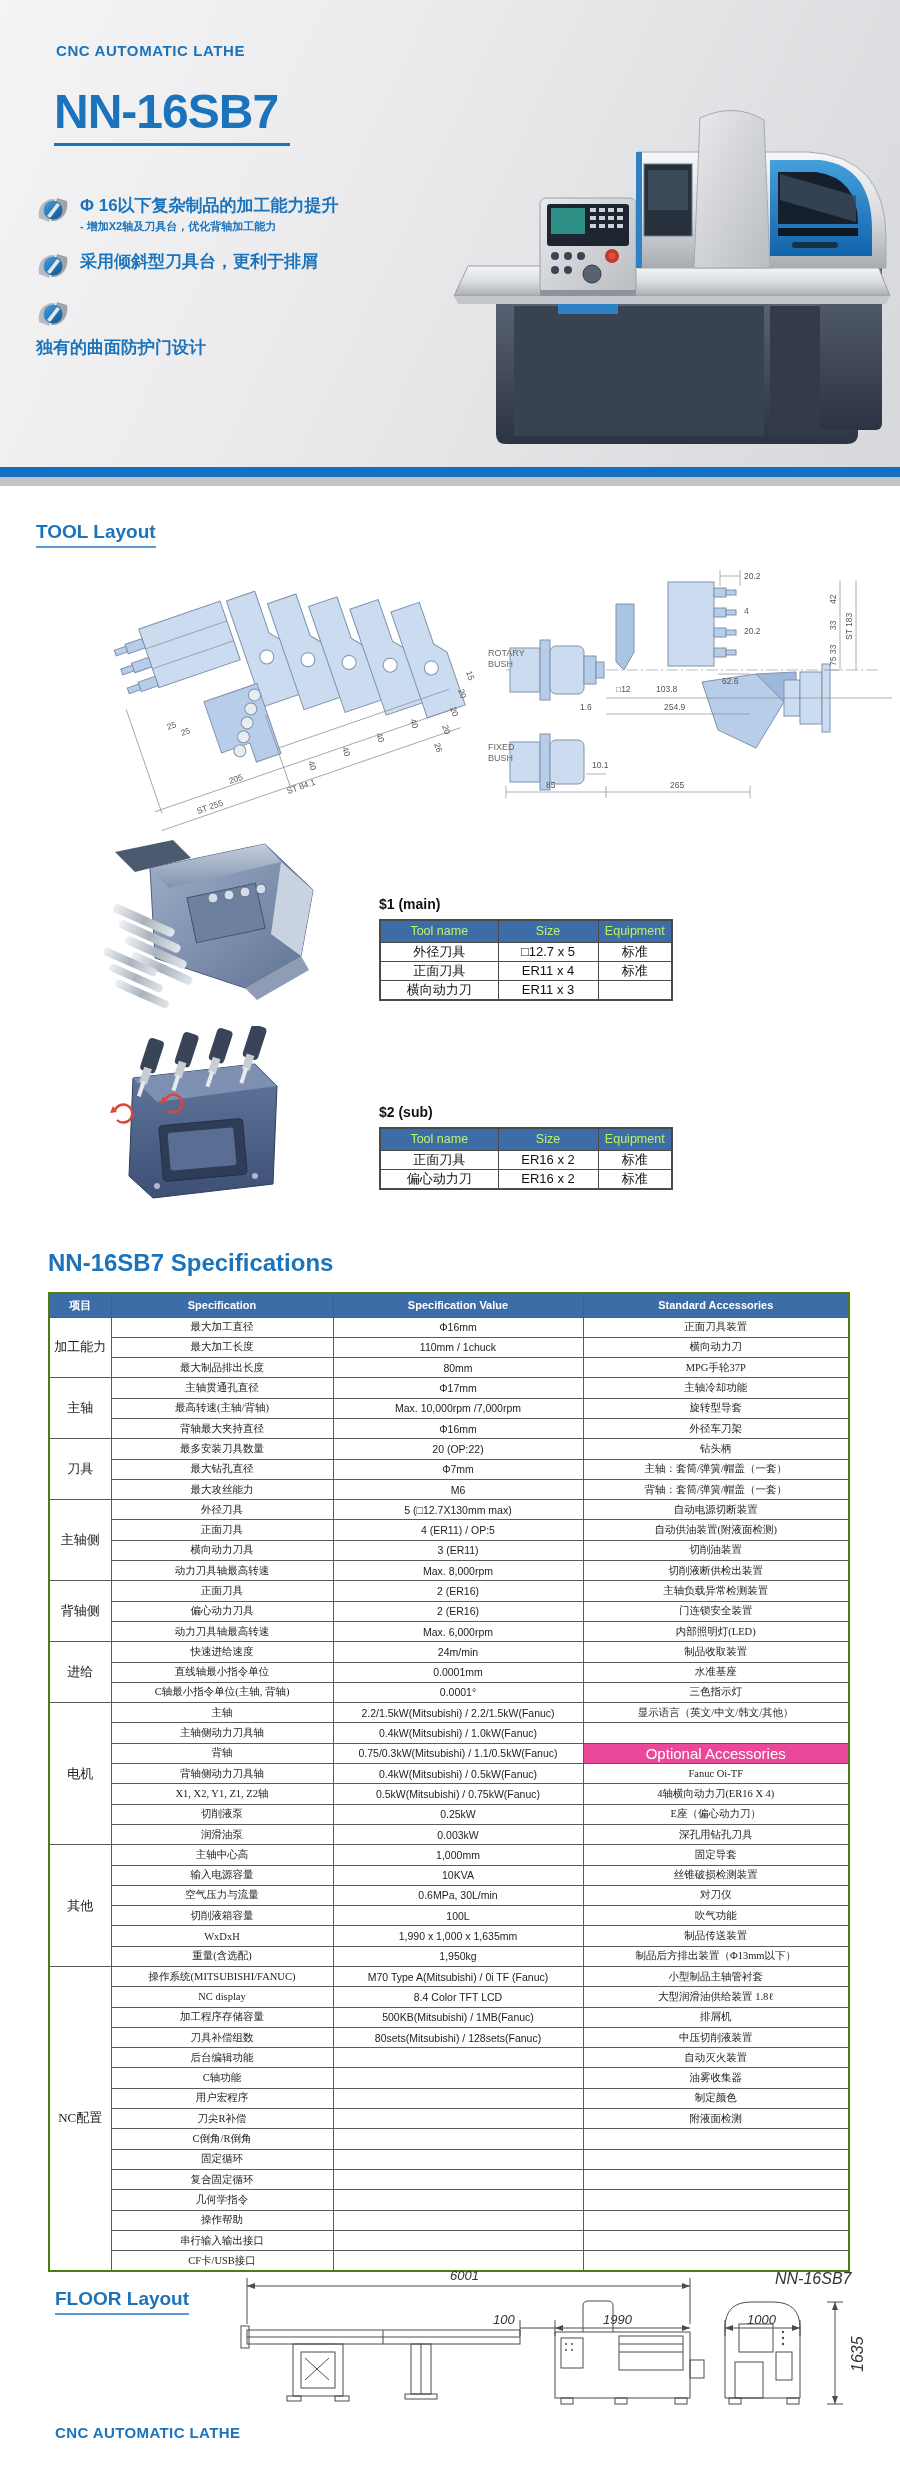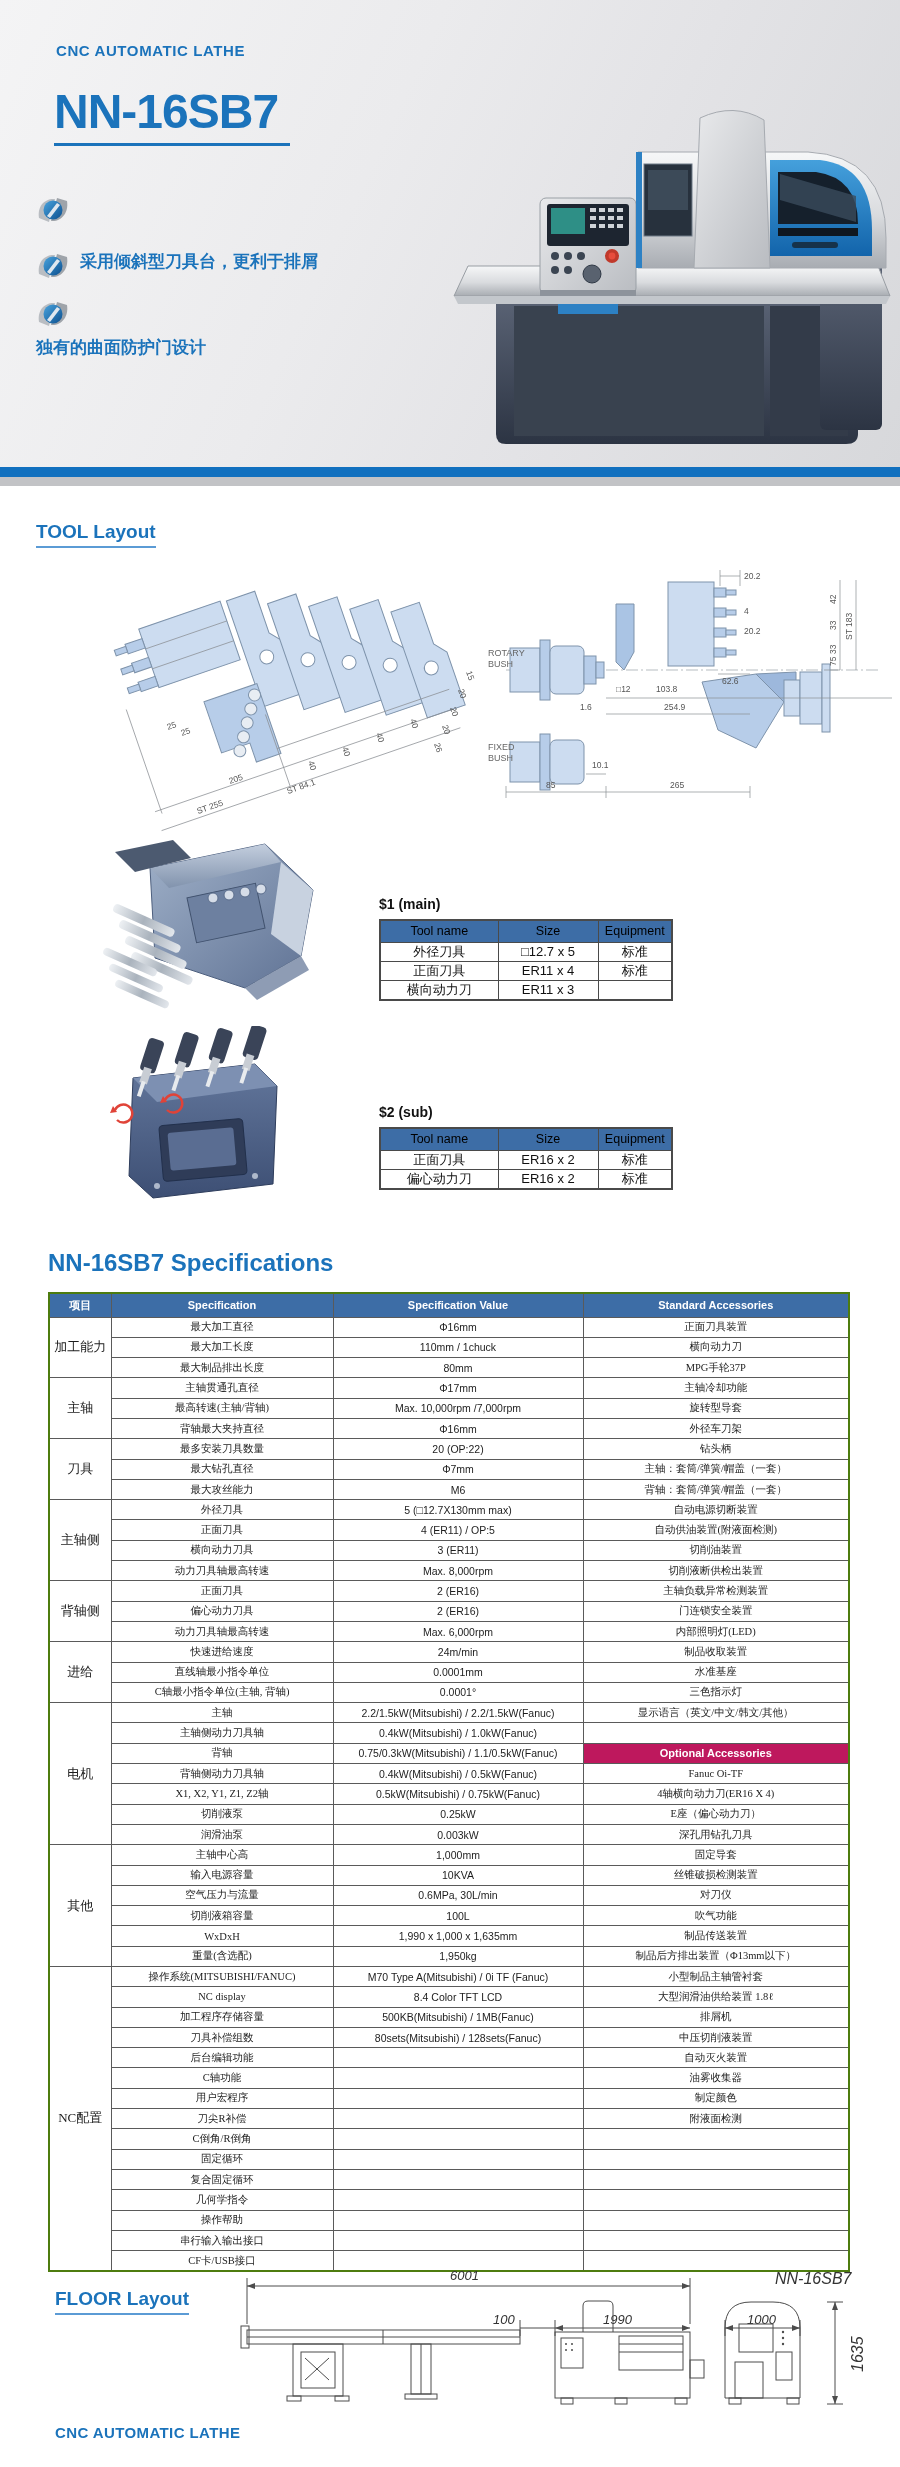--- a/index.html
+++ b/index.html
@@ -41,36 +41,36 @@
 
   
   .tool-photo-main { position:absolute; left:95px; top:838px; width:245px; height:180px; }
   .tool-photo-sub  { position:absolute; left:105px; top:1026px; width:195px; height:185px; }
 
   
   .tt-block { position:absolute; left:379px; width:292px; }
   .tt-main { top:896px; } .tt-sub { top:1104px; }
   .tt-caption { font-size:14px; font-weight:bold; color:#111; margin-bottom:7px; }
   .tool-table { border-collapse:collapse; width:100%; border:2px solid #4a4a4a; table-layout:fixed; }
-  .tool-table th { background:#3d6da6; color:#000000; font-weight:normal; font-size:12.5px;
+  .tool-table th { background:#3d6da6; color:#bef264; font-weight:normal; font-size:12.5px;
                    border:1px solid #4a4a4a; height:22px; }
   .tool-table td { border:1px solid #4a4a4a; font-size:13px; text-align:center; height:19px; color:#111; }
 
   
   .spec-table { position:absolute; left:48px; top:1292px; width:800px;
                 border-collapse:collapse; table-layout:fixed; border:2px solid #4d7c0f; }
   .spec-table th, .spec-table td { border:1px solid #5a5a5a; text-align:center;
                 padding:0 3px; overflow:hidden; white-space:nowrap; }
   .spec-table thead th { background:#3d6da6; color:#fff; font-size:11px; font-weight:bold; height:24px; }
   .spec-table tbody tr { height:20.3px; }
   .spec-table td { font-size:10.5px; color:#1c1c1c; }
   .spec-table td.group { font-size:13px; }
   .spec-table td.sname, .spec-table td.group, .spec-table td.acc { font-family:"Liberation Serif",serif; }
   .spec-table td.sval { font-family:"Liberation Sans",sans-serif; }
-  .spec-table td.acc-header { background:#be185d; color:#fff; font-weight:bold; font-size:11px;
+  .spec-table td.acc-header { background:#ec4899; color:#fff; font-weight:normal; font-size:15px;
                               font-family:"Liberation Sans",sans-serif; }
 
   
   .floor-draw { position:absolute; left:235px; top:2232px; width:645px; height:200px;font-style:italic; }
   .fln { stroke:#4c4c4c; stroke-width:1; fill:none; }
   .fdim { font-size:13px; fill:#333; font-family:"Liberation Sans",sans-serif; }
   .fmodel { font-size:16px; fill:#333; font-family:"Liberation Sans",sans-serif; }
 
   .footer { position:absolute; left:55px; top:2424px; font-size:15px; font-weight:bold;
             color:#1b73bb; letter-spacing:.4px; }
@@ -169,20 +169,24 @@
             <linearGradient id="fb1" x1="0" y1="0" x2="1" y2="1">
               <stop offset="0" stop-color="#4aa4de"></stop>
               <stop offset="1" stop-color="#0b4f8f"></stop>
             </linearGradient>
           </defs>
         <path d="M3 22 C1 10 9 2 19 3 L13 26 Z" fill="#b9bdc2"></path>
         <path d="M31 5 C33 17 25 26 15 25 L21 2 Z" fill="#9fa4aa"></path>
         <circle cx="17" cy="14" r="9.5" fill="url(#fb1)"></circle>
         <path d="M11 20 L21 7 L24 9 L14 22 Z" fill="#dfe7ef"></path>
       </svg>
+      <div>
+        <div class="f-title">Φ 16以下复杂制品的加工能力提升</div>
+        <div class="f-sub">- 增加X2轴及刀具台，优化背轴加工能力</div>
+      </div>
     </div>
     <div class="feature f2">
       <svg class="f-icon" viewBox="0 0 34 28">
         <path d="M3 22 C1 10 9 2 19 3 L13 26 Z" fill="#b9bdc2"></path>
         <path d="M31 5 C33 17 25 26 15 25 L21 2 Z" fill="#9fa4aa"></path>
         <circle cx="17" cy="14" r="9.5" fill="url(#fb1)"></circle>
         <path d="M11 20 L21 7 L24 9 L14 22 Z" fill="#dfe7ef"></path>
       </svg>
       <div>
           <div class="f-title">采用倾斜型刀具台，更利于排屑</div>

